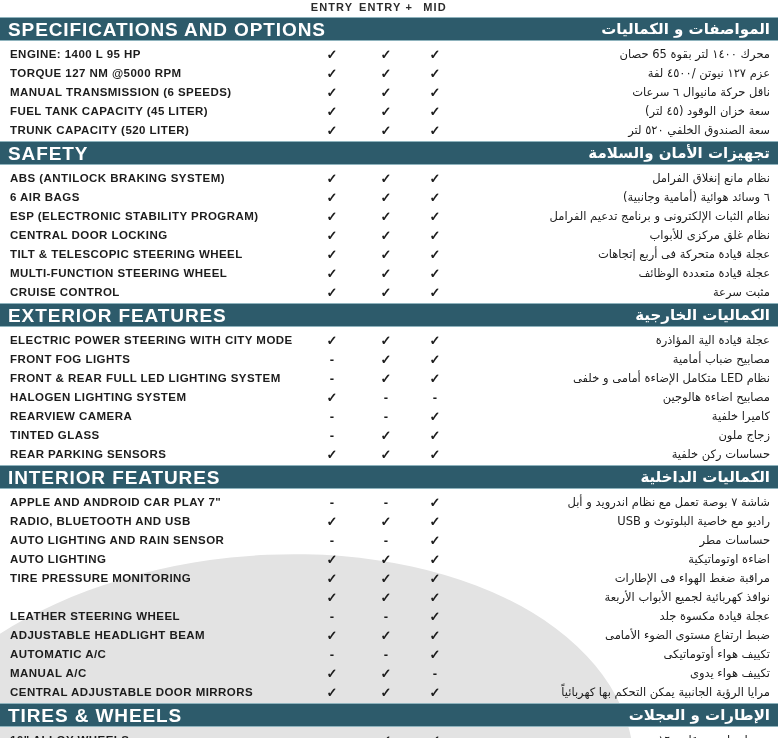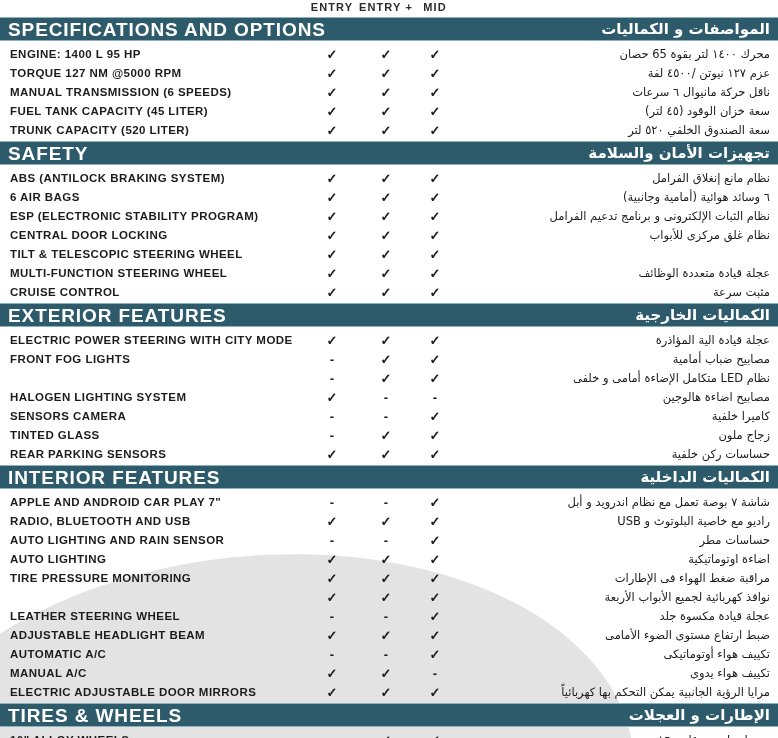--- a/index.html
+++ b/index.html
@@ -217,20 +217,21 @@
         </div>
         <div class="row">
           <div class="label-en">CENTRAL DOOR LOCKING</div>
           <div class="label-ar">نظام غلق مركزى للأبواب</div>
           <div class="mark check" style="left: 332px;">✓</div>
           <div class="mark check" style="left: 386px;">✓</div>
           <div class="mark check" style="left: 435px;">✓</div>
         </div>
         <div class="row">
           <div class="label-en">TILT &amp; TELESCOPIC STEERING WHEEL</div>
+          <div class="label-ar">عجلة قيادة متحركة فى أربع إتجاهات</div>
           <div class="mark check" style="left: 332px;">✓</div>
           <div class="mark check" style="left: 386px;">✓</div>
           <div class="mark check" style="left: 435px;">✓</div>
         </div>
         <div class="row">
           <div class="label-en">MULTI-FUNCTION STEERING WHEEL</div>
           <div class="label-ar">عجلة قيادة متعددة الوظائف</div>
           <div class="mark check" style="left: 332px;">✓</div>
           <div class="mark check" style="left: 386px;">✓</div>
           <div class="mark check" style="left: 435px;">✓</div>
@@ -257,34 +258,35 @@
           <div class="mark check" style="left: 435px;">✓</div>
         </div>
         <div class="row">
           <div class="label-en">FRONT FOG LIGHTS</div>
           <div class="label-ar">مصابيح ضباب أمامية</div>
           <div class="mark dash" style="left: 332px;">-</div>
           <div class="mark check" style="left: 386px;">✓</div>
           <div class="mark check" style="left: 435px;">✓</div>
         </div>
         <div class="row">
+          <div class="label-en">FRONT &amp; REAR FULL LED LIGHTING SYSTEM</div>
           <div class="label-ar">نظام LED متكامل الإضاءة أمامى و خلفى</div>
           <div class="mark dash" style="left: 332px;">-</div>
           <div class="mark check" style="left: 386px;">✓</div>
           <div class="mark check" style="left: 435px;">✓</div>
         </div>
         <div class="row">
           <div class="label-en">HALOGEN LIGHTING SYSTEM</div>
           <div class="label-ar">مصابيح اضاءة هالوجين</div>
           <div class="mark check" style="left: 332px;">✓</div>
           <div class="mark dash" style="left: 386px;">-</div>
           <div class="mark dash" style="left: 435px;">-</div>
         </div>
         <div class="row">
-          <div class="label-en">SENSORS CAMERA</div>
+          <div class="label-en">REARVIEW CAMERA</div>
           <div class="label-ar">كاميرا خلفية</div>
           <div class="mark dash" style="left: 332px;">-</div>
           <div class="mark dash" style="left: 386px;">-</div>
           <div class="mark check" style="left: 435px;">✓</div>
         </div>
         <div class="row">
           <div class="label-en">TINTED GLASS</div>
           <div class="label-ar">زجاج ملون</div>
           <div class="mark dash" style="left: 332px;">-</div>
           <div class="mark check" style="left: 386px;">✓</div>
@@ -367,21 +369,21 @@
           <div class="mark check" style="left: 435px;">✓</div>
         </div>
         <div class="row">
           <div class="label-en">MANUAL A/C</div>
           <div class="label-ar">تكييف هواء يدوى</div>
           <div class="mark check" style="left: 332px;">✓</div>
           <div class="mark check" style="left: 386px;">✓</div>
           <div class="mark dash" style="left: 435px;">-</div>
         </div>
         <div class="row">
-          <div class="label-en">ELECTRIC ADJUSTABLE DOOR MIRRORS</div>
+          <div class="label-en">CENTRAL ADJUSTABLE DOOR MIRRORS</div>
           <div class="label-ar">مرايا الرؤية الجانبية يمكن التحكم بها كهربائياً</div>
           <div class="mark check" style="left: 332px;">✓</div>
           <div class="mark check" style="left: 386px;">✓</div>
           <div class="mark check" style="left: 435px;">✓</div>
         </div>
       </div>
       <div class="section-bar">
         <div class="section-title-en">TIRES &amp; WHEELS</div>
         <div class="section-title-ar">الإطارات و العجلات</div>
       </div>

